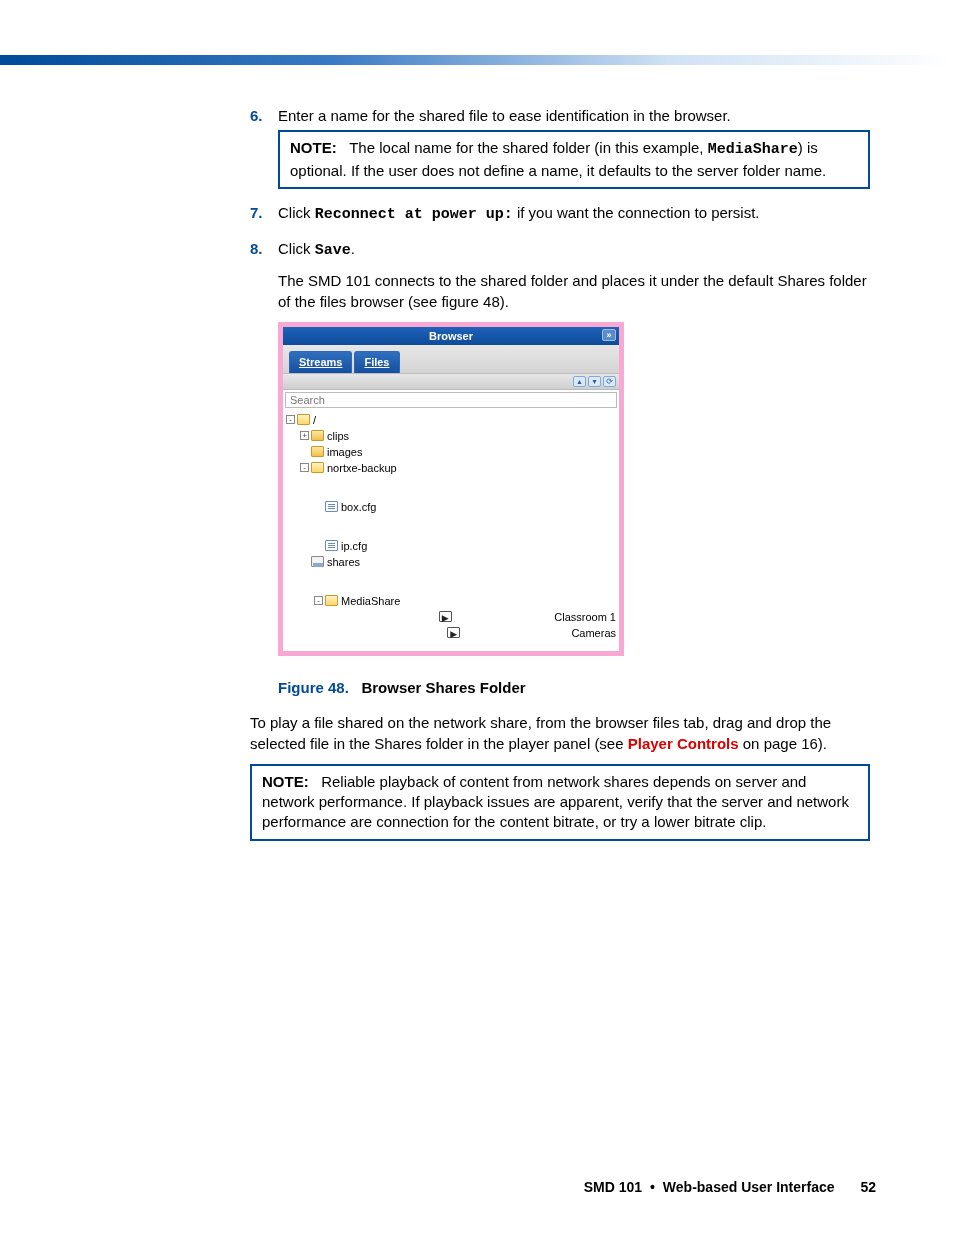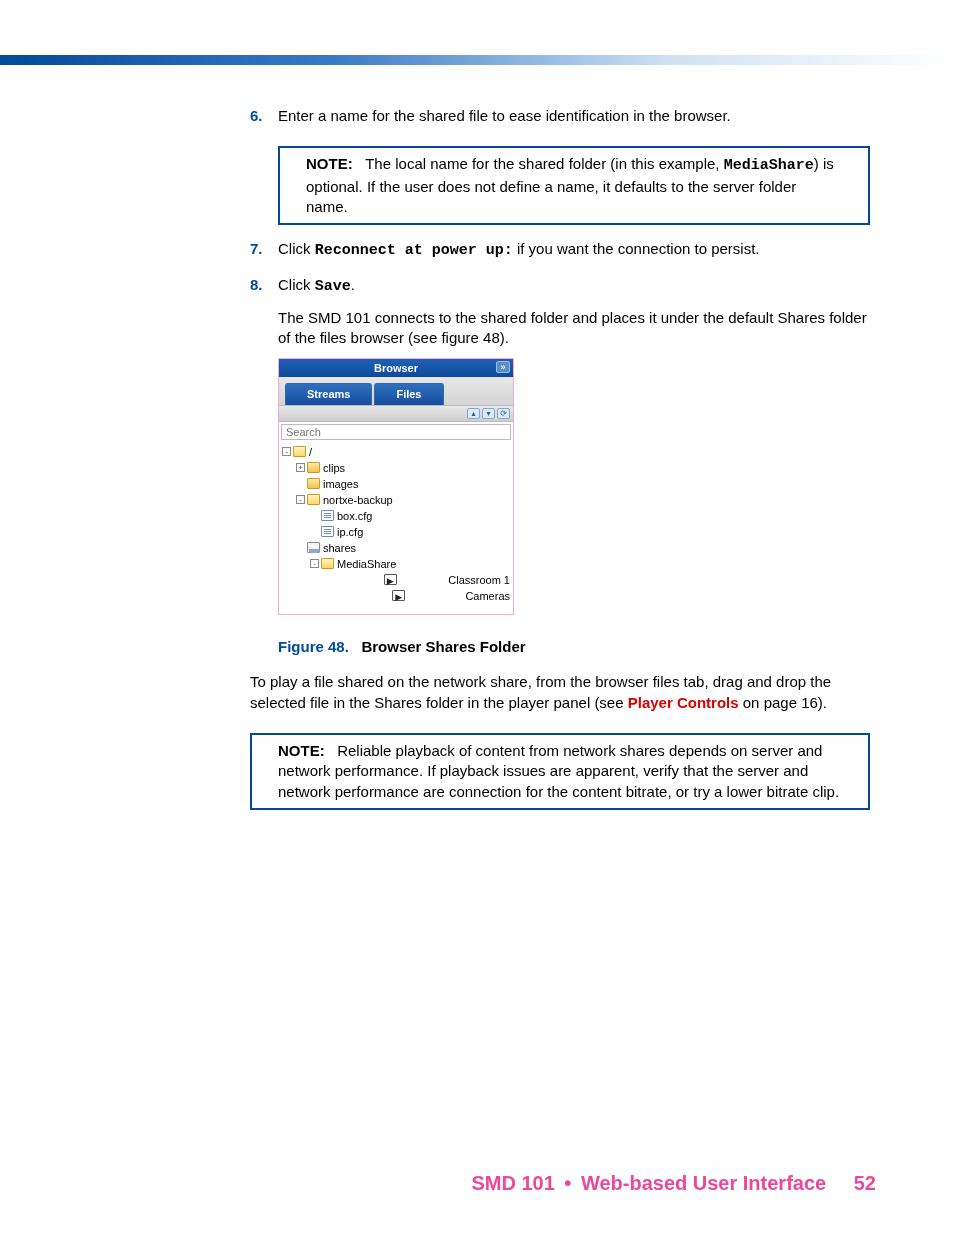--- a/index.html
+++ b/index.html
@@ -31,39 +31,39 @@
   }
   ol.steps > li .num {
     position: absolute;
     left: 0; top: 0;
     color: #004A99;
     font-weight: 700;
   }
   .mono { font-family: "Courier New", monospace; font-weight: 700; }
   .note-box {
     border: 2px solid #004A99;
-    padding: 6px 26px;
-    margin-top: 20px;
+    padding: 6px 10px;
+    margin-top: 4px;
     margin-bottom: 8px;
     font-size: 15px;
     line-height: 1.35;
   }
   .note-box .note-label { font-weight: 800; }
   .indent-sub {
     margin-left: 28px;
     margin-top: 10px;
     margin-bottom: 10px;
     line-height: 1.35;
   }
 
   
   .browser-mock {
     margin-left: 28px;
-    width: 236px;
-    border: 1px solid #f9a8d4;
+    width: 346px;
+    border: 5px solid #f9a8d4;
     background: #fff;
     font-size: 11px;
     font-family: Arial, sans-serif;
   }
   .bm-title {
     background: linear-gradient(#1e62b8, #0e4a9a);
     color: #fff;
     font-weight: 700;
     text-align: center;
     padding: 2px 4px;
@@ -88,24 +88,25 @@
     padding: 6px 6px 0 6px;
     display: flex;
     gap: 2px;
     border-bottom: 1px solid #bbb;
   }
   .bm-tab {
     background: linear-gradient(#2f6fbd, #164f9f);
     color: #fff;
     font-weight: 700;
     font-size: 11px;
-    padding: 3px 21px;
+    padding: 3px 9px;
     border-radius: 3px 3px 0 0;
     border: 1px solid #2d69b0;
     border-bottom: none;
+    text-decoration: underline;
   }
   .bm-toolbar {
     background: linear-gradient(#e7e7e7,#cfcfcf);
     height: 16px;
     border-bottom: 1px solid #bbb;
     display: flex;
     justify-content: flex-end;
     align-items: center;
     gap: 2px;
     padding: 0 3px;
@@ -128,21 +129,21 @@
     font-size: 11px;
     padding: 1px 4px;
     height: 16px;
   }
   .bm-tree {
     padding: 2px 3px 10px 3px;
     line-height: 16px;
   }
   .tree-row { display: flex; align-items: center; white-space: nowrap; }
   .ind1 { padding-left: 14px; }
-  .ind2 { padding-left: 28px; }
+  .ind2 { padding-left: 28px; margin-top: 23px; }
   .ind3 { padding-left: 42px; justify-content: space-between; }
   .toggler {
     width: 9px; height: 9px;
     border: 1px solid #888;
     margin-right: 2px;
     font-size: 8px;
     line-height: 7px;
     text-align: center;
     color: #444;
     display: inline-block;
@@ -198,22 +199,22 @@
   .body-after {
     line-height: 1.4;
     margin-bottom: 10px;
   }
   .link-ref { color: #d90000; font-weight: 700; }
 
   .footer {
     position: absolute;
     right: 78px;
     bottom: 40px;
-    font-size: 20px;
-    color: #ec4899;
+    font-size: 14px;
+    color: #000000;
     font-weight: 700;
     margin-left: 24px;
   }
   .footer .sep { padding: 0 4px; }
   .footer .pagenum { margin-left: 22px; }
 </style>
 </head>
 <body>
 
 <div class="top-gradient"></div>

